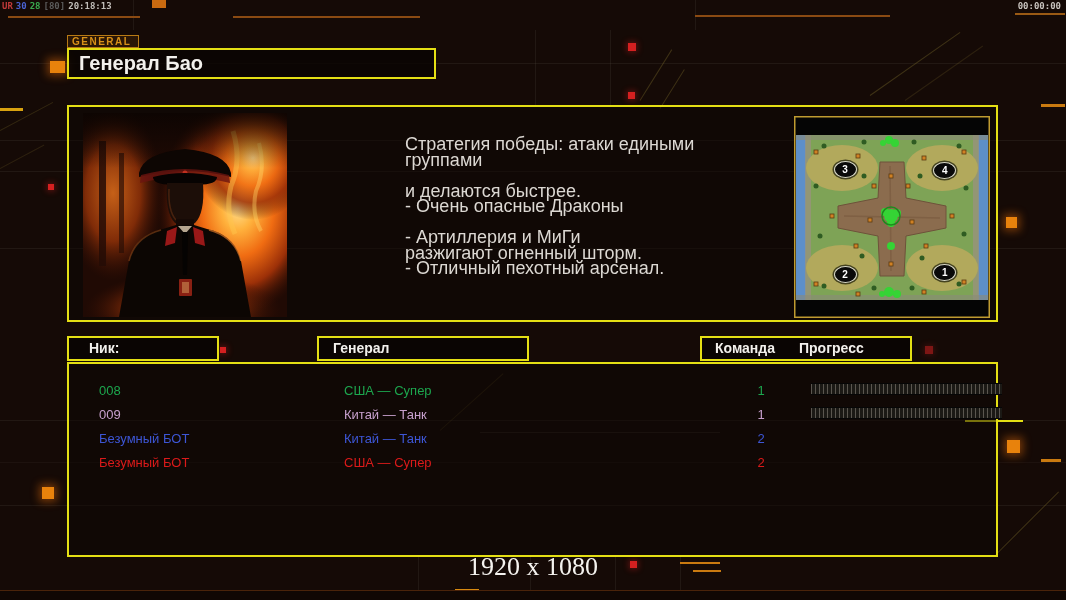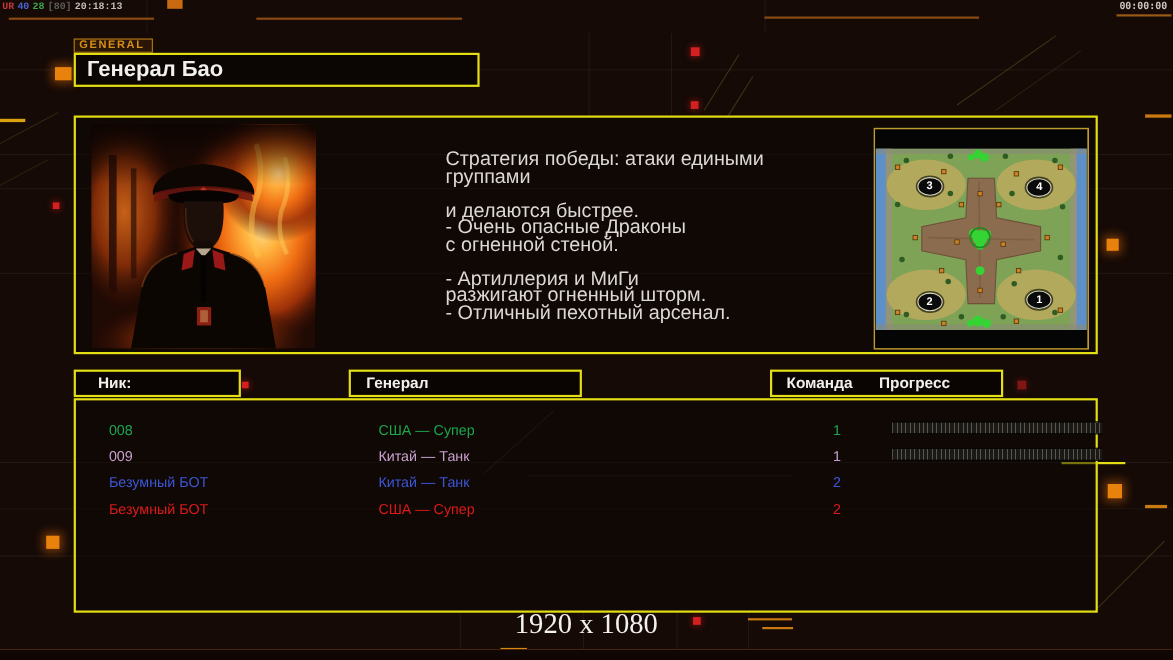--- a/index.html
+++ b/index.html
@@ -13,21 +13,21 @@
   .hline{position:absolute;height:1px;background:#6b6257;opacity:.16;}
   .vline{position:absolute;width:1px;background:#6b6257;opacity:.16;}
   .diag{position:absolute;height:1px;background:#8a7a30;opacity:.35;transform-origin:left center;}
   .osq{position:absolute;background:#e8820c;box-shadow:0 0 9px 3px rgba(232,110,12,.45);}
   .odash{position:absolute;background:#c97a10;}
   .rsq{position:absolute;background:#d42020;box-shadow:0 0 6px 1px rgba(212,32,32,.45);}
   .bottom-strip{position:absolute;left:0;top:590px;width:1066px;height:10px;background:#100704;border-top:1px solid rgba(122,58,16,.55);}
   
   .perf-overlay{position:absolute;left:2px;top:1px;font-family:"DejaVu Sans Mono",monospace;
     font-size:9px;font-weight:bold;letter-spacing:0;white-space:pre;}
-  .perf-overlay span{margin-right:3px;font-family:Liberation Mono, monospace;}
+  .perf-overlay span{margin-right:3px;}
   .match-timer{position:absolute;right:5px;top:1px;font-family:"DejaVu Sans Mono",monospace;
     font-size:9px;font-weight:bold;color:#c9c4bf;}
   
   .general-tab{position:absolute;left:67px;top:35px;width:72px;height:13px;
     background:#2a1606;border:1px solid #b87a14;color:#d89018;
     font-size:10px;font-weight:bold;letter-spacing:1.5px;line-height:12px;padding-left:4px;box-sizing:border-box;}
   .title-box{position:absolute;left:67px;top:48px;width:369px;height:31px;box-sizing:border-box;
     border:2px solid #e4df14;background:rgba(10,5,2,.82);
     color:#f2f0ec;font-size:20px;font-weight:bold;line-height:27px;padding-left:10px;}
   
@@ -117,21 +117,21 @@
 
   <div class="rsq" style="left:628px;top:43px;width:8px;height:8px"></div>
   <div class="rsq" style="left:628px;top:92px;width:7px;height:7px"></div>
   <div class="rsq" style="left:48px;top:184px;width:6px;height:6px"></div>
   <div class="rsq" style="left:220px;top:347px;width:6px;height:6px"></div>
   <div class="rsq" style="left:925px;top:346px;width:8px;height:8px;opacity:.55"></div>
   <div class="rsq" style="left:630px;top:561px;width:7px;height:7px"></div>
   <div class="bottom-strip"></div>
 </div>
 
-<div class="perf-overlay"><span style="color: rgb(194, 58, 58);">UR</span><span style="color: rgb(74, 99, 212);">40</span><span style="color: rgb(58, 169, 78);">28</span><span style="color: rgb(92, 92, 92);">[80]</span><span style="color: rgb(194, 190, 186);">20:18:13</span></div>
+<div class="perf-overlay"><span style="color: rgb(194, 58, 58);">UR</span><span style="color: rgb(74, 99, 212);">30</span><span style="color: rgb(58, 169, 78);">28</span><span style="color: rgb(92, 92, 92);">[80]</span><span style="color: rgb(194, 190, 186);">20:18:13</span></div>
 <div class="match-timer">00:00:00</div>
 
 <div class="general-tab">GENERAL</div>
 <div class="title-box">Генерал Бао</div>
 
 <div class="panel info-panel">
 
   <div class="portrait">
     <svg width="204" height="204" viewBox="0 0 204 204">
       <defs>
@@ -180,21 +180,20 @@
       <rect x="96" y="166" width="13" height="17" rx="1" fill="#a02616" opacity=".85"></rect>
       <rect x="99" y="169" width="7" height="11" fill="#d8a060" opacity=".5"></rect>
     </svg>
   </div>
 
   <div class="strategy">
       <div>Стратегия победы: атаки едиными группами</div>
       <div>&nbsp;</div>
       <div>и делаются быстрее.</div>
       <div>- Очень опасные Драконы</div>
-      <div>с огненной стеной.</div>
       <div>&nbsp;</div>
       <div>- Артиллерия и МиГи</div>
       <div>разжигают огненный шторм.</div>
       <div>- Отличный пехотный арсенал.</div>
     </div>
 
   <div class="minimap">
     <svg width="196" height="202" viewBox="0 0 196 202">
       <defs>
         <clipPath id="mapClip">

